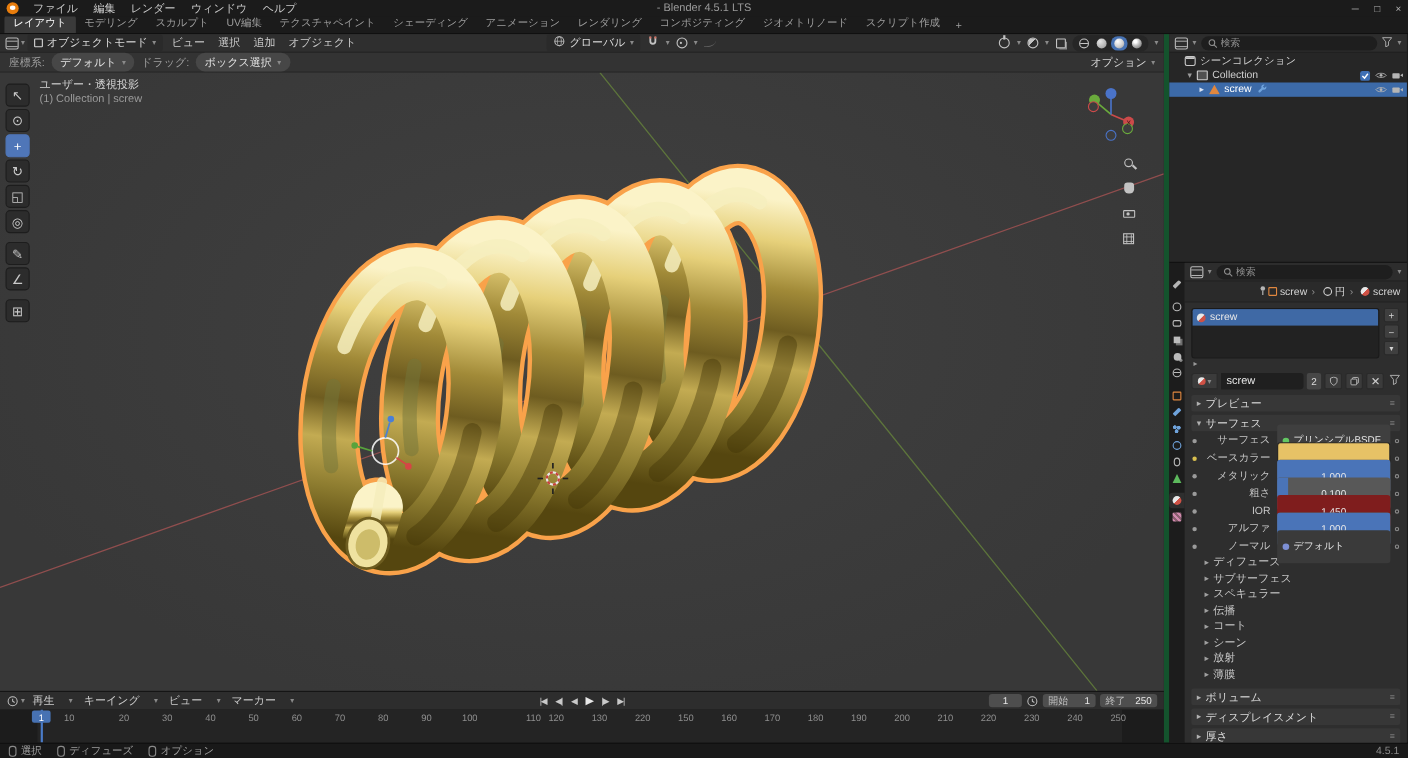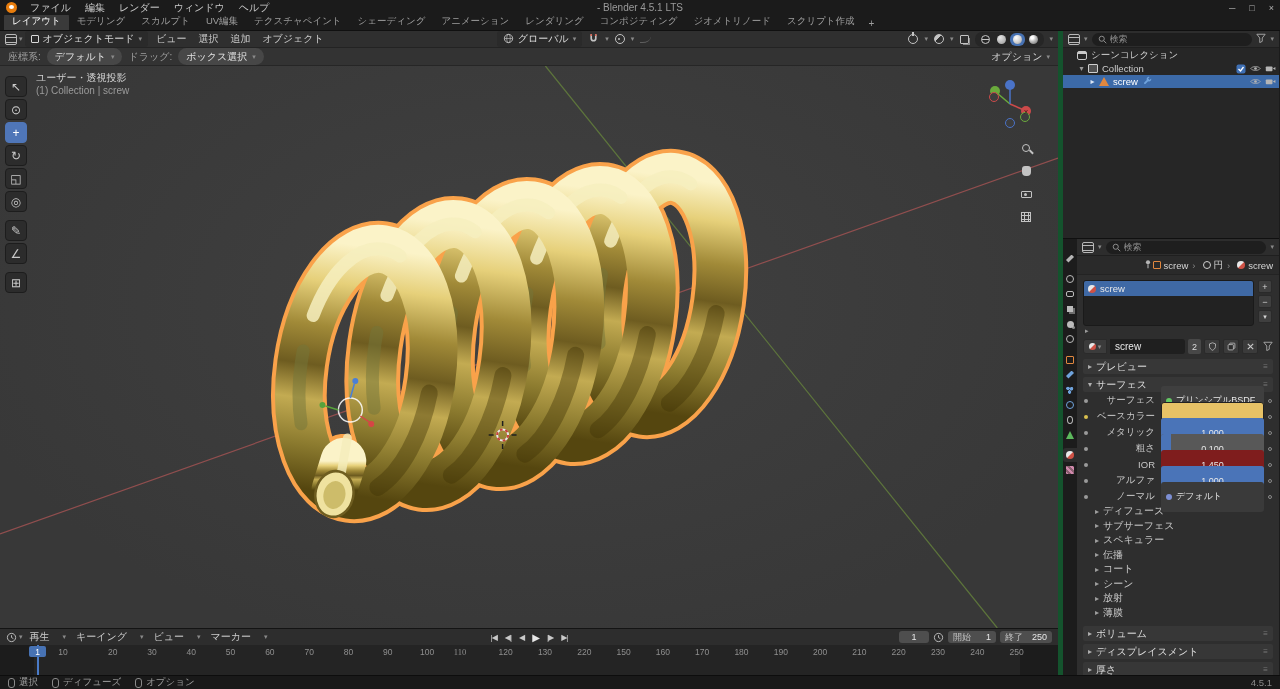--- a/index.html
+++ b/index.html
@@ -645,21 +645,21 @@
         <span class="tick" style="left: 63px;">10</span>
             <span class="tick" style="left: 112.67px;">20</span>
             <span class="tick" style="left: 151.97px;">30</span>
             <span class="tick" style="left: 191.27px;">40</span>
             <span class="tick" style="left: 230.57px;">50</span>
             <span class="tick" style="left: 269.87px;">60</span>
             <span class="tick" style="left: 309.17px;">70</span>
             <span class="tick" style="left: 348.47px;">80</span>
             <span class="tick" style="left: 387.77px;">90</span>
             <span class="tick" style="left: 427.07px;">100</span>
-            <span class="tick" style="left: 460px; font-family: Liberation Serif, serif;">110</span>
+            <span class="tick" style="left: 485px;">110</span>
             <span class="tick" style="left: 505.67px;">120</span>
             <span class="tick" style="left: 544.97px;">130</span>
             <span class="tick" style="left: 584.27px;">220</span>
             <span class="tick" style="left: 623.57px;">150</span>
             <span class="tick" style="left: 662.87px;">160</span>
             <span class="tick" style="left: 702.17px;">170</span>
             <span class="tick" style="left: 741.47px;">180</span>
             <span class="tick" style="left: 780.77px;">190</span>
             <span class="tick" style="left: 820.07px;">200</span>
             <span class="tick" style="left: 859.37px;">210</span>

